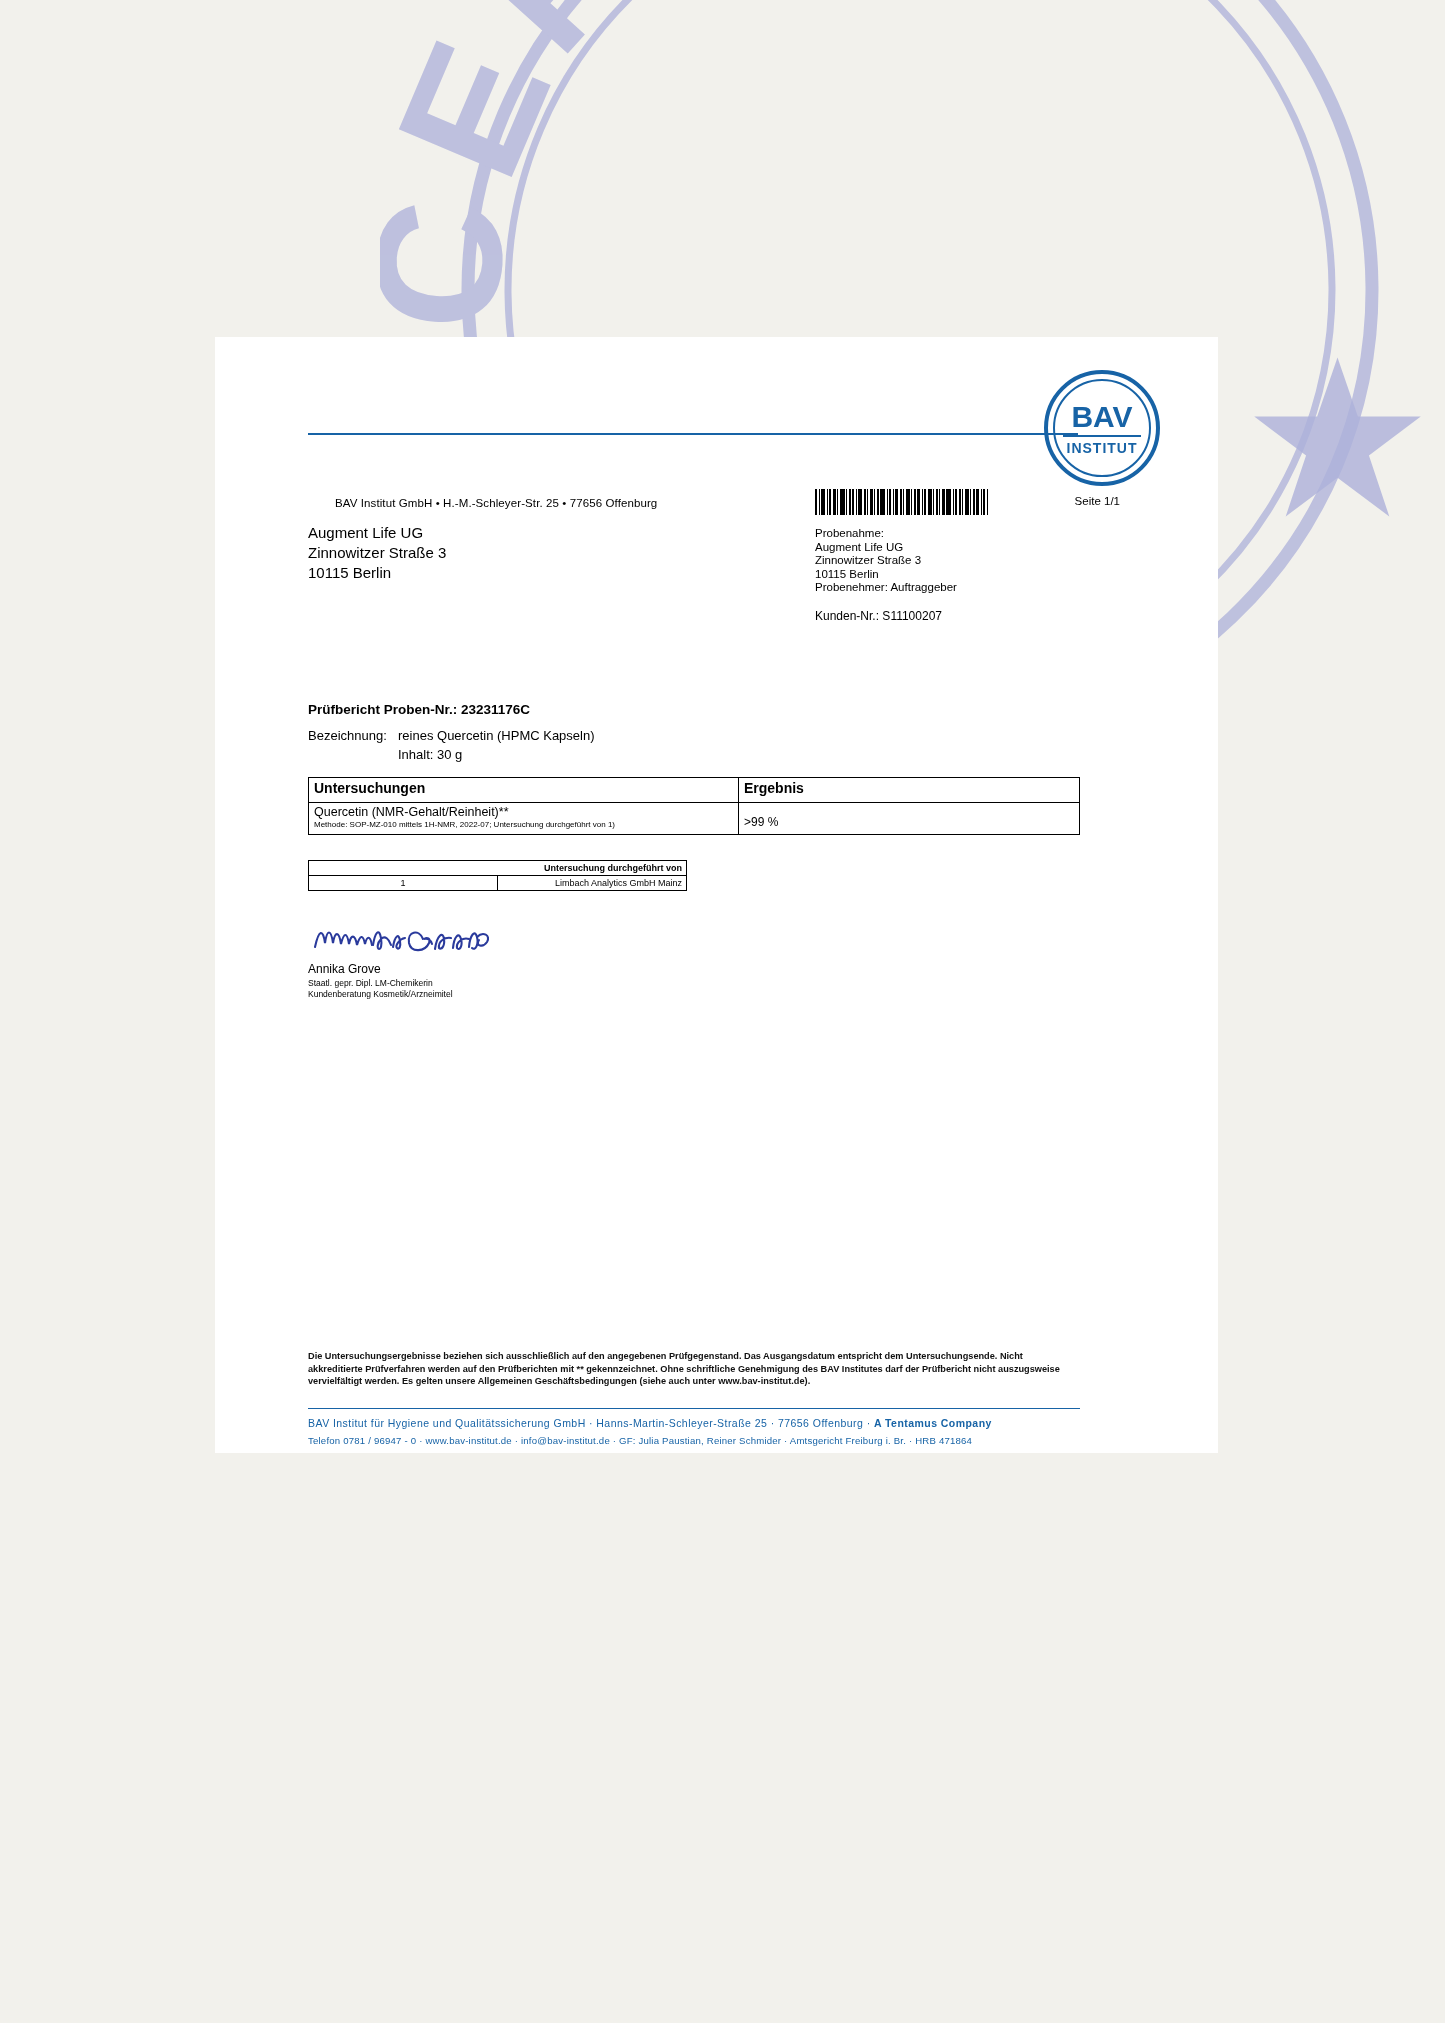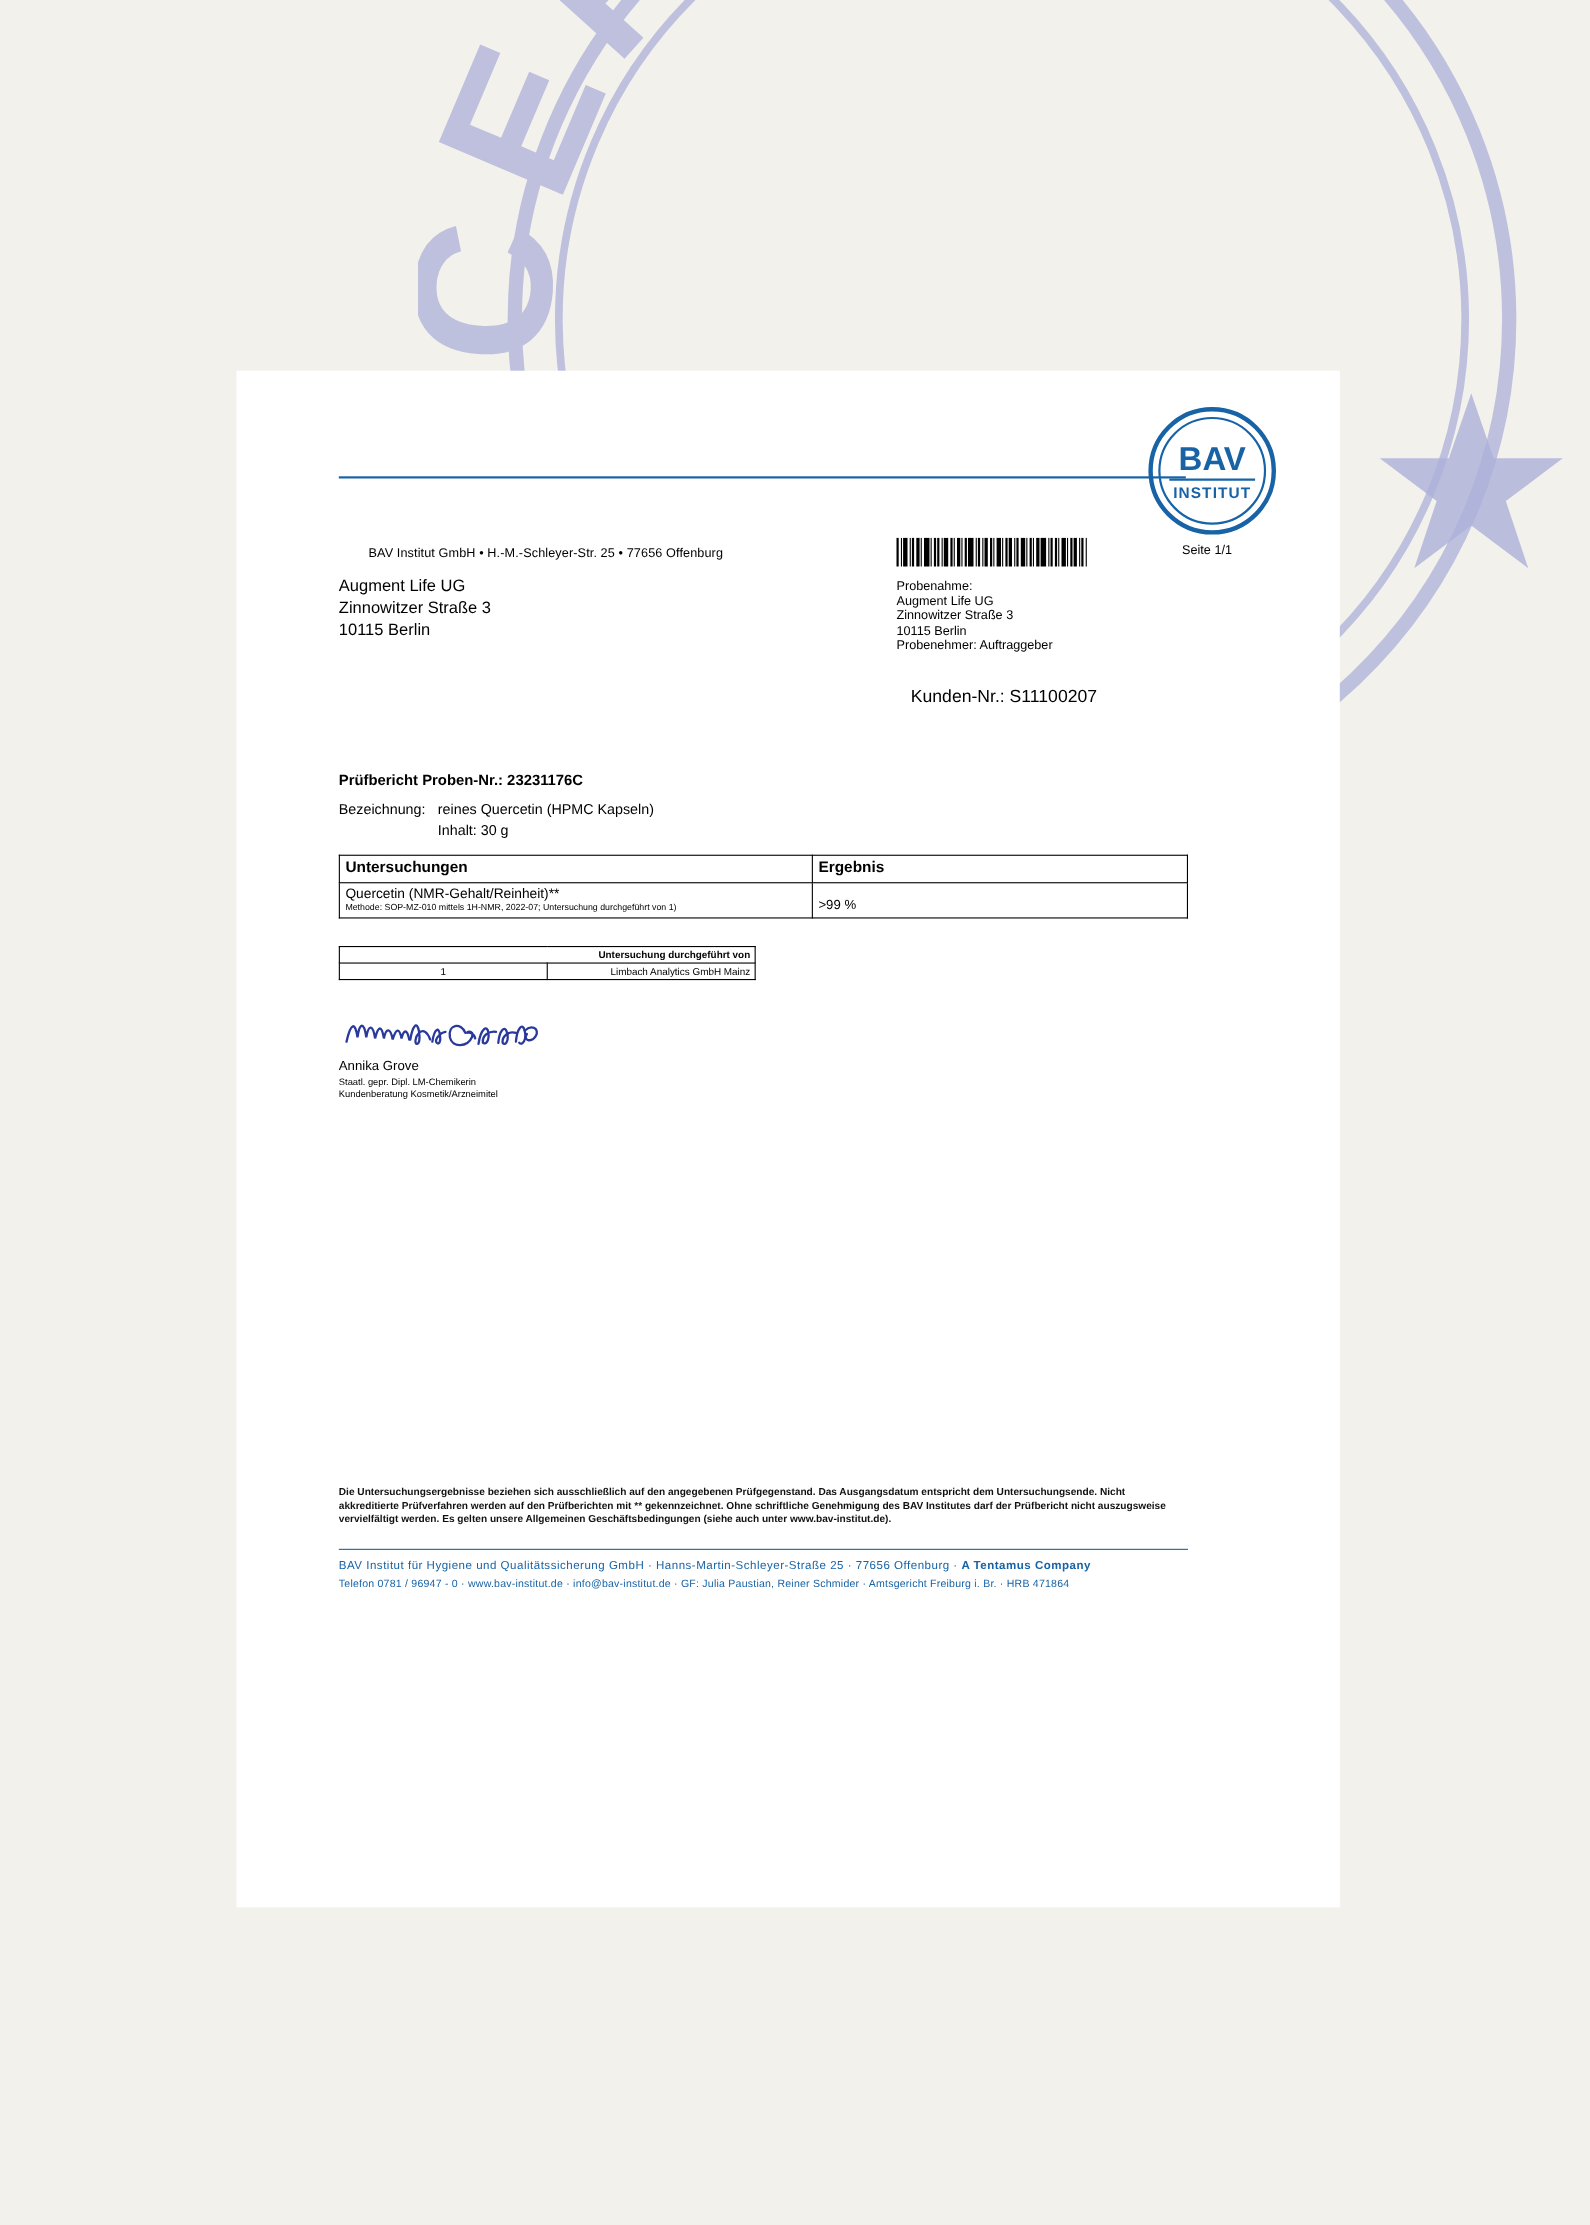--- a/index.html
+++ b/index.html
@@ -36,21 +36,21 @@
     height: 185px;
     z-index: 1;
   }
 
   
   .sheet {
     position: absolute;
     left: 215px;
     top: 337px;
     width: 1003px;
-    height: 1397px;
+    height: 1116px;
     background: #ffffff;
     z-index: 3;
     box-shadow: 0 0 0 rgba(0,0,0,0);
   }
 
   
   .logo {
     position: absolute;
     right: 55px;
     top: 30px;
@@ -122,23 +122,22 @@
   .sample-info {
     position: absolute;
     left: 600px;
     top: 190px;
     font-size: 11.5px;
     line-height: 13.5px;
   }
   .customer-no {
     position: absolute;
     left: 600px;
-    top: 288px;
-    font-size: 16px;
-    margin-left: 13px;
+    top: 272px;
+    font-size: 12px;
   }
 
   
   .dates {
     position: absolute;
     left: 600px;
     top: 366px;
     width: 305px;
     font-size: 12.5px;
     line-height: 21px;

